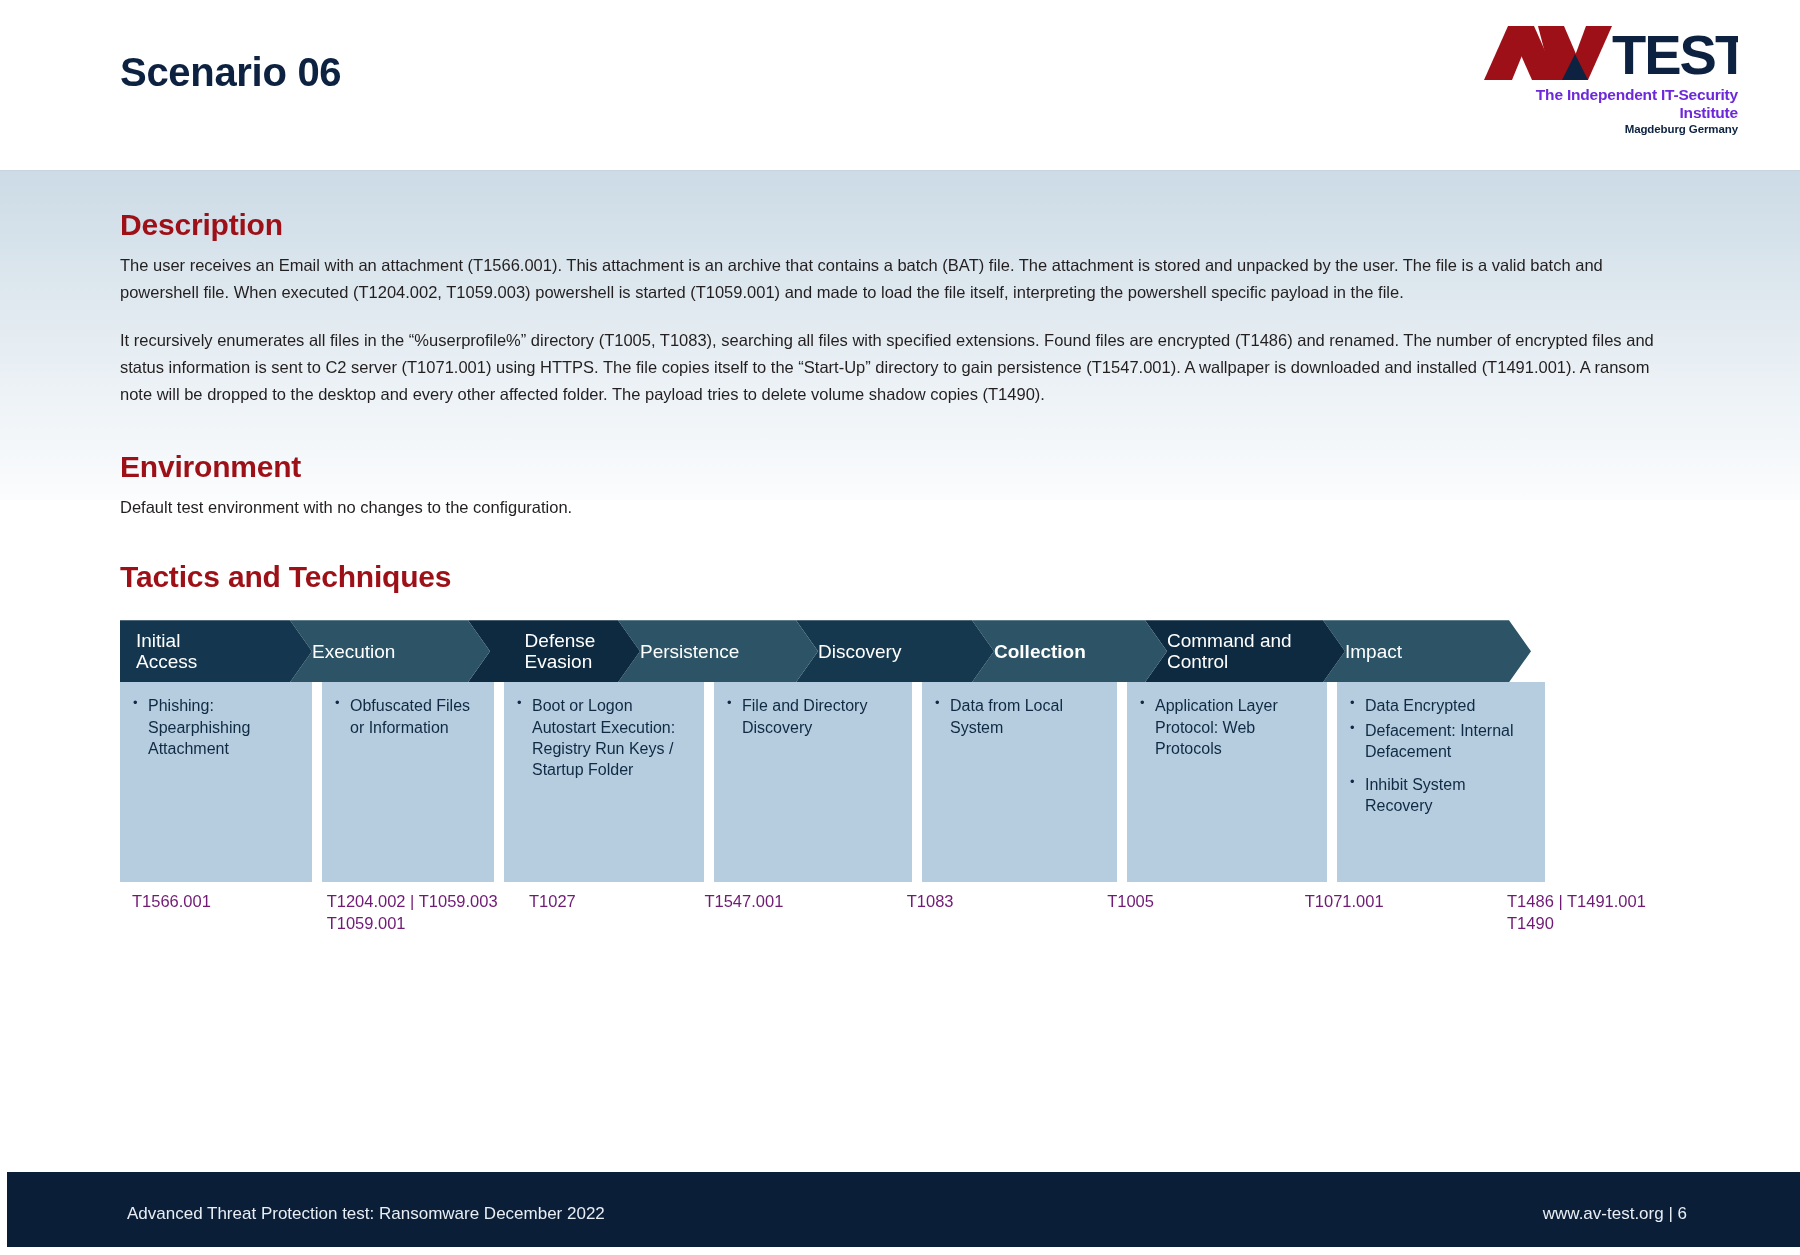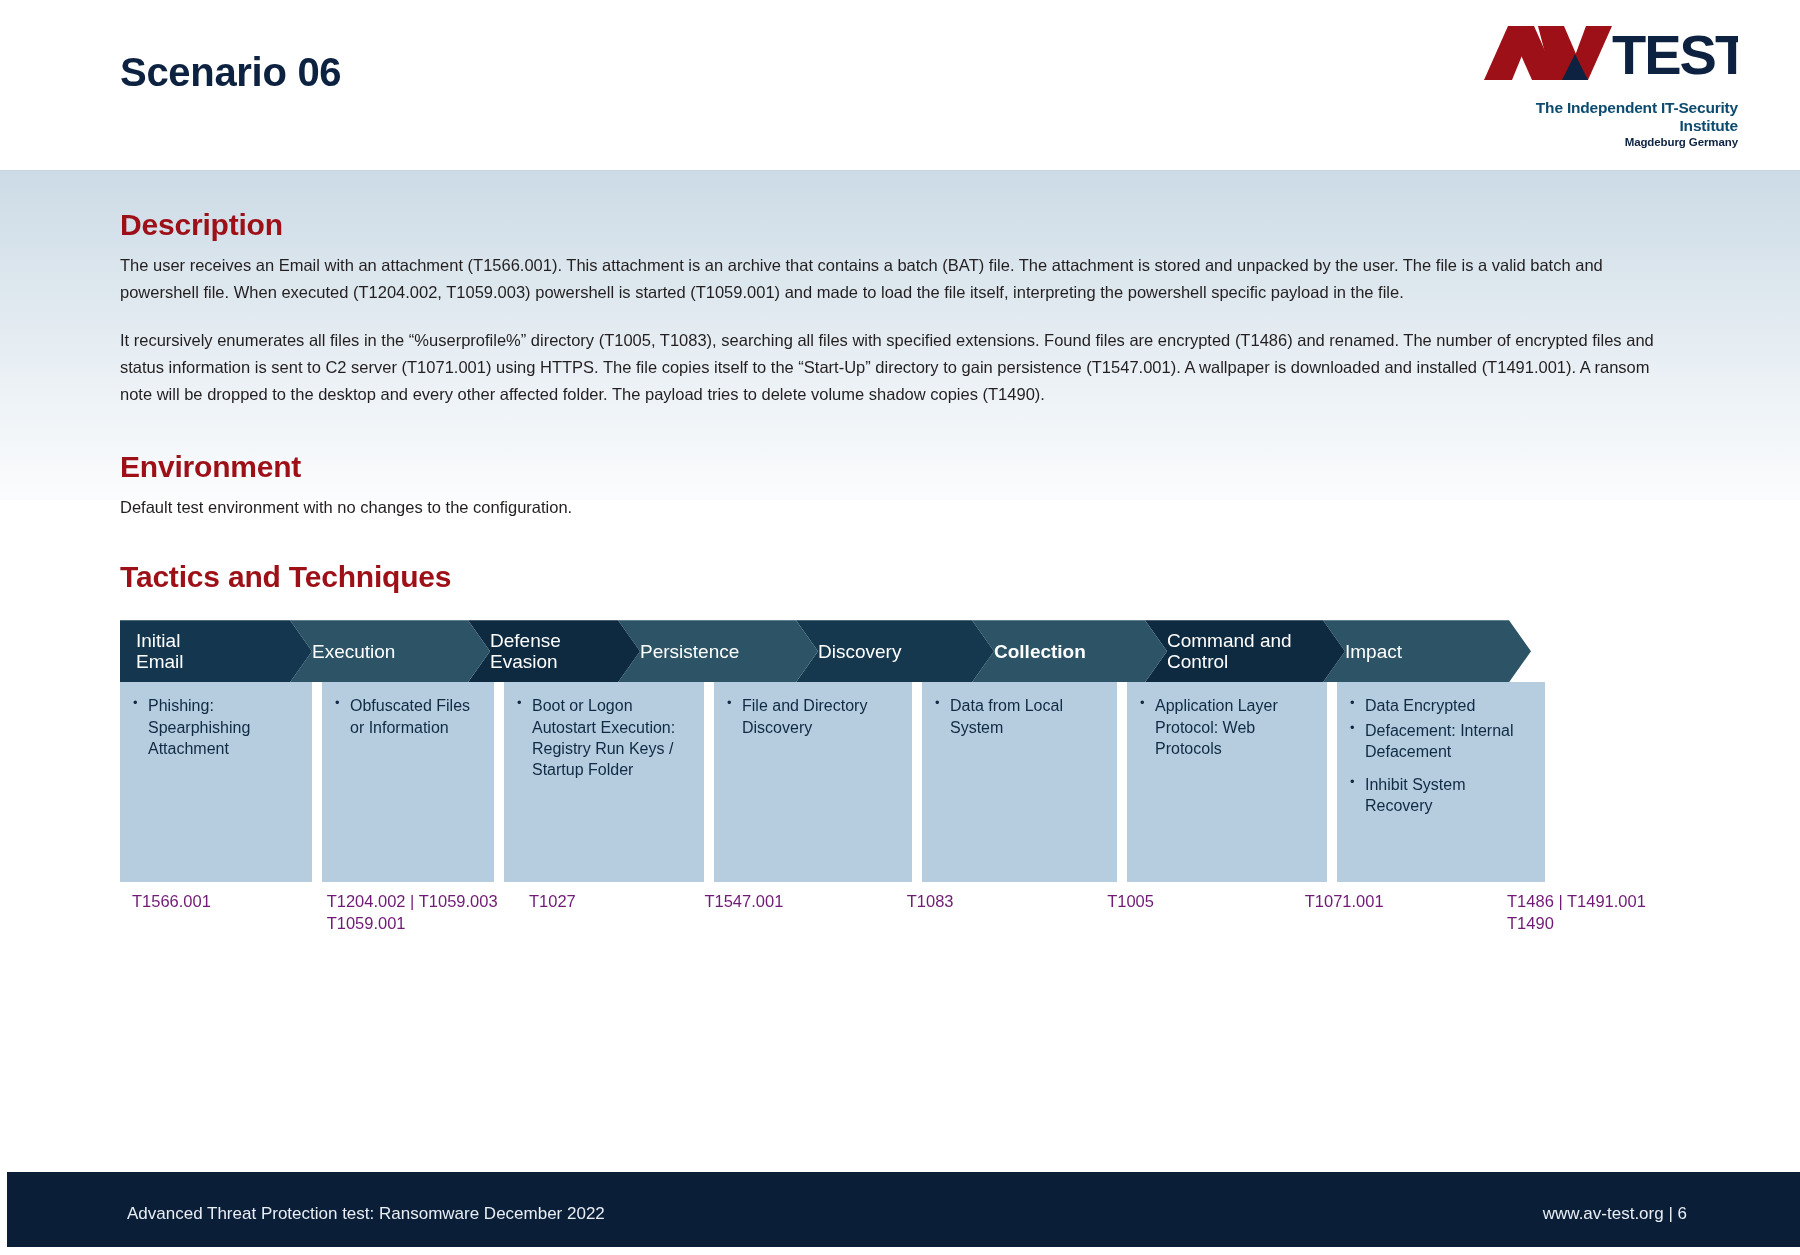--- a/index.html
+++ b/index.html
@@ -41,23 +41,23 @@
   .logo-main {
     display: flex;
     align-items: flex-end;
     justify-content: flex-end;
     line-height: 1;
     height: 58px;
   }
   .logo-tagline {
     font-size: 15.5px;
     font-weight: bold;
-    color: #0c4a6e;
+    color: #6d28d9;
     letter-spacing: -0.2px;
-    margin-top: 17px;
+    margin-top: 4px;
     line-height: 1.15;
   }
   .logo-sub {
     font-size: 11.5px;
     font-weight: bold;
     color: #0d2240;
     letter-spacing: -0.1px;
     margin-top: 1px;
   }
 
@@ -247,27 +247,27 @@
       <p class="body-text">Default test environment with no changes to the configuration.</p>
 
       <h2 class="section" style="margin-top:40px;">Tactics and Techniques</h2>
 
       <div class="tactics-wrap">
 
         <div class="chevron-row">
           <div class="chev first w0" style="--c:#14374f; z-index:18;">
             <span class="lbl">
               <span>Initial</span><br>
-              <span>Email</span>
+              <span>Access</span>
             </span>
           </div>
           <div class="chev w1" style="--c:#2c5466; z-index:17;">
             <span class="lbl">Execution</span>
           </div>
-          <div class="chev w2" style="--c:#0e2a40; z-index:16;">
+          <div class="chev w2" style="--c:#0e2a40; z-index:16;justify-content:center;">
             <span class="lbl">
               <span>Defense</span><br>
               <span>Evasion</span>
             </span>
           </div>
           <div class="chev w3" style="--c:#2c5466; z-index:15;">
             <span class="lbl">Persistence</span>
           </div>
           <div class="chev w4" style="--c:#16384e; z-index:14;">
             <span class="lbl">Discovery</span>

